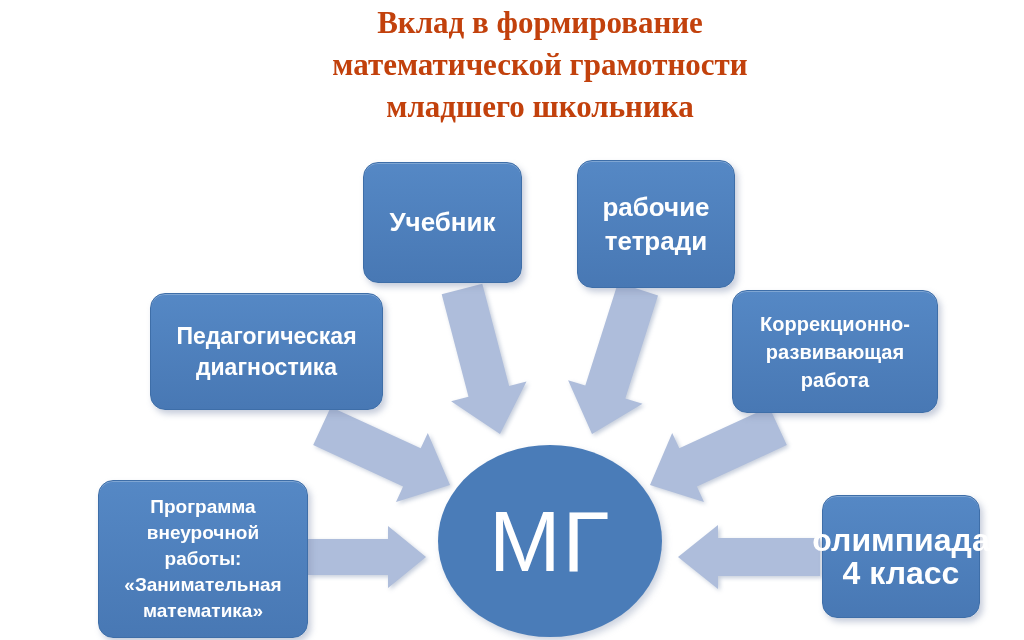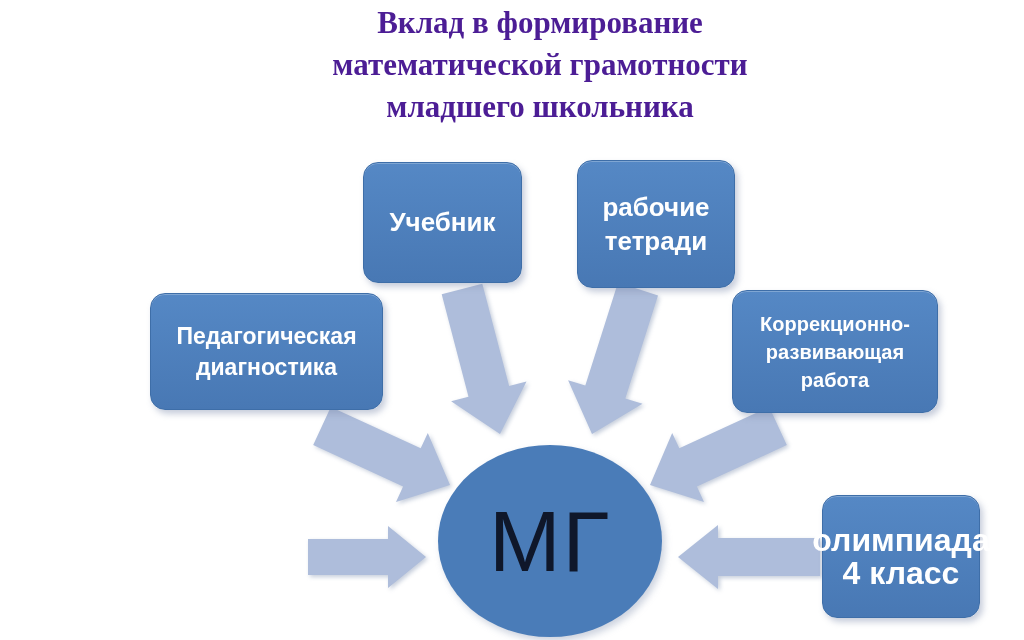--- a/index.html
+++ b/index.html
@@ -16,21 +16,21 @@
     top: 2px;
     left: 0;
     width: 1024px;
     box-sizing: border-box;
     padding-left: 56px;
     text-align: center;
     font-family: "Liberation Serif", serif;
     font-weight: bold;
     font-size: 31px;
     line-height: 42px;
-    color: #4c1d95;
+    color: #c2410c;
     white-space: pre-line;
   }
   .arrows {
     position: absolute;
     left: 0; top: 0;
     width: 1024px; height: 640px;
   }
   .arrow {
     fill: #aebddb;
     filter: drop-shadow(2px 2px 2px rgba(110,130,165,0.40));
@@ -58,21 +58,21 @@
   .node-olimpiada  { left: 822px; top: 495px; width: 158px; height: 123px; font-size: 32px; line-height: 33px; }
   .center-circle {
     position: absolute;
     left: 438px; top: 445px;
     width: 224px; height: 192px;
     border-radius: 50%;
     background: #4a7cb8;
     display: flex;
     align-items: center;
     justify-content: center;
-    color: #0f172a;
+    color: #ffffff;
     font-size: 86px;
     font-weight: 400;
     letter-spacing: 2px;
     box-shadow: 3px 4px 7px rgba(130,145,175,0.40);
   }
 </style>
 </head>
 <body>
 
 <div class="stage">
@@ -103,20 +103,27 @@
     <span>Коррекционно-
 развивающая
 работа</span>
   </div>
 
   <div class="node node-pedagog">
     <span>Педагогическая
 диагностика</span>
   </div>
 
+  <div class="node node-programma">
+    <span>Программа
+внеурочной
+работы:
+«Занимательная
+математика»</span>
+  </div>
 
   <div class="node node-olimpiada">
     <span>олимпиада
 4 класс</span>
   </div>
 
   <div class="center-circle">
     <span>МГ</span>
   </div>
 

